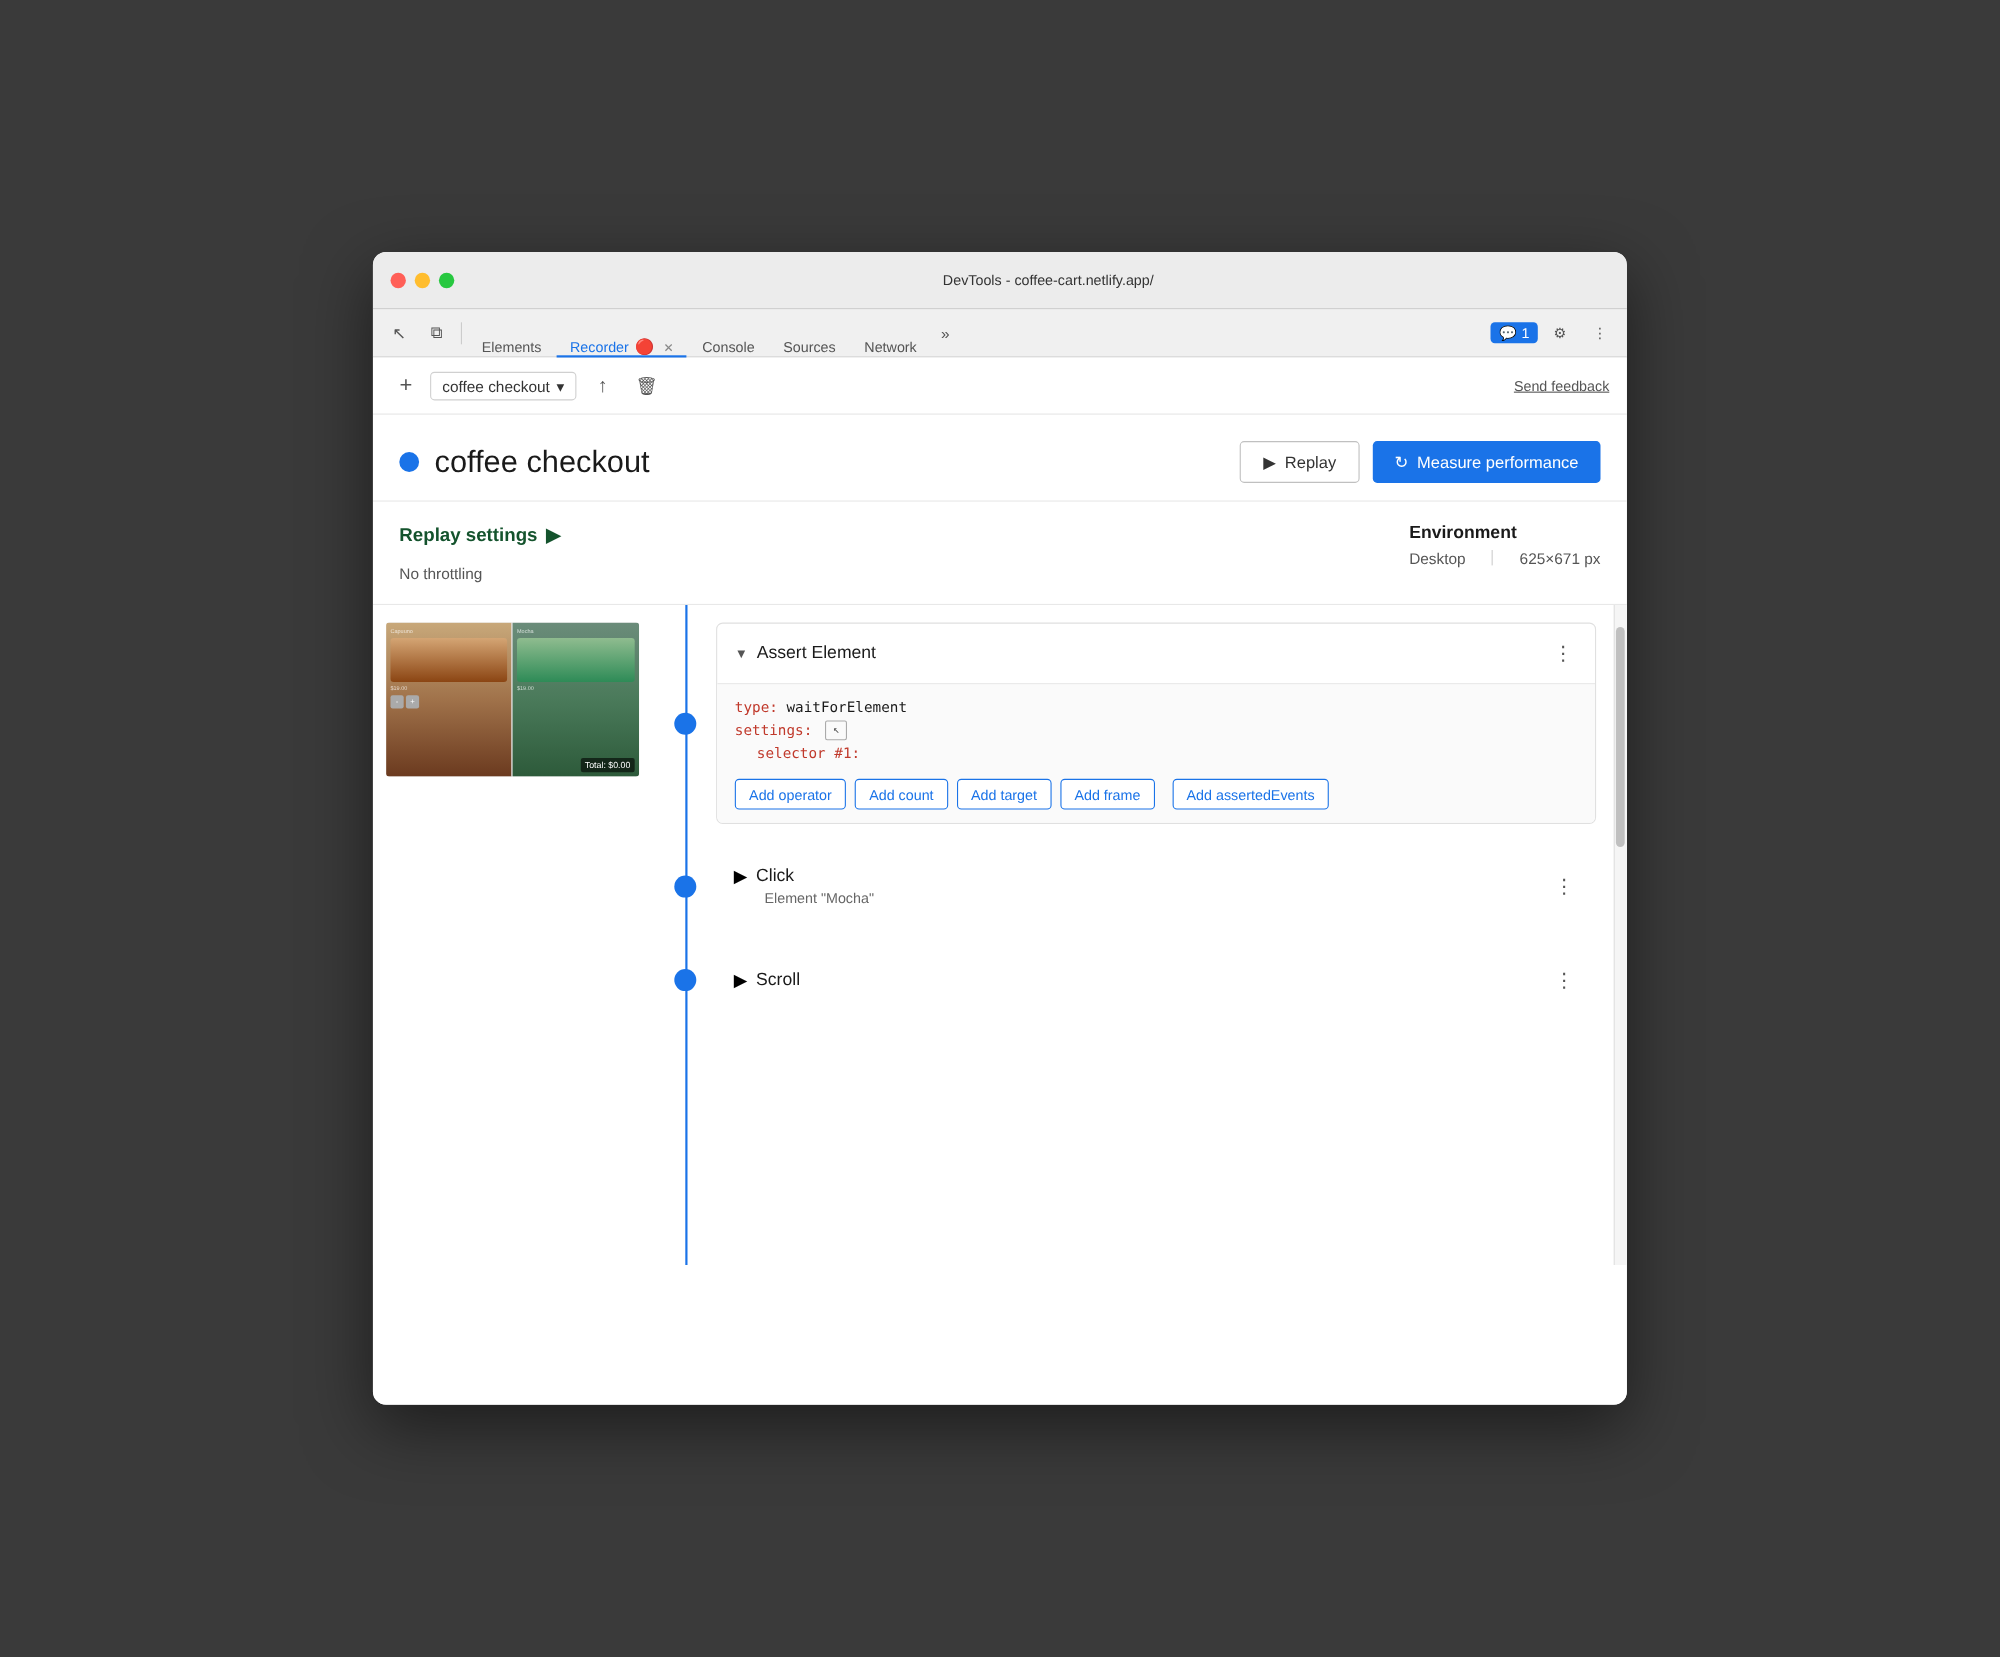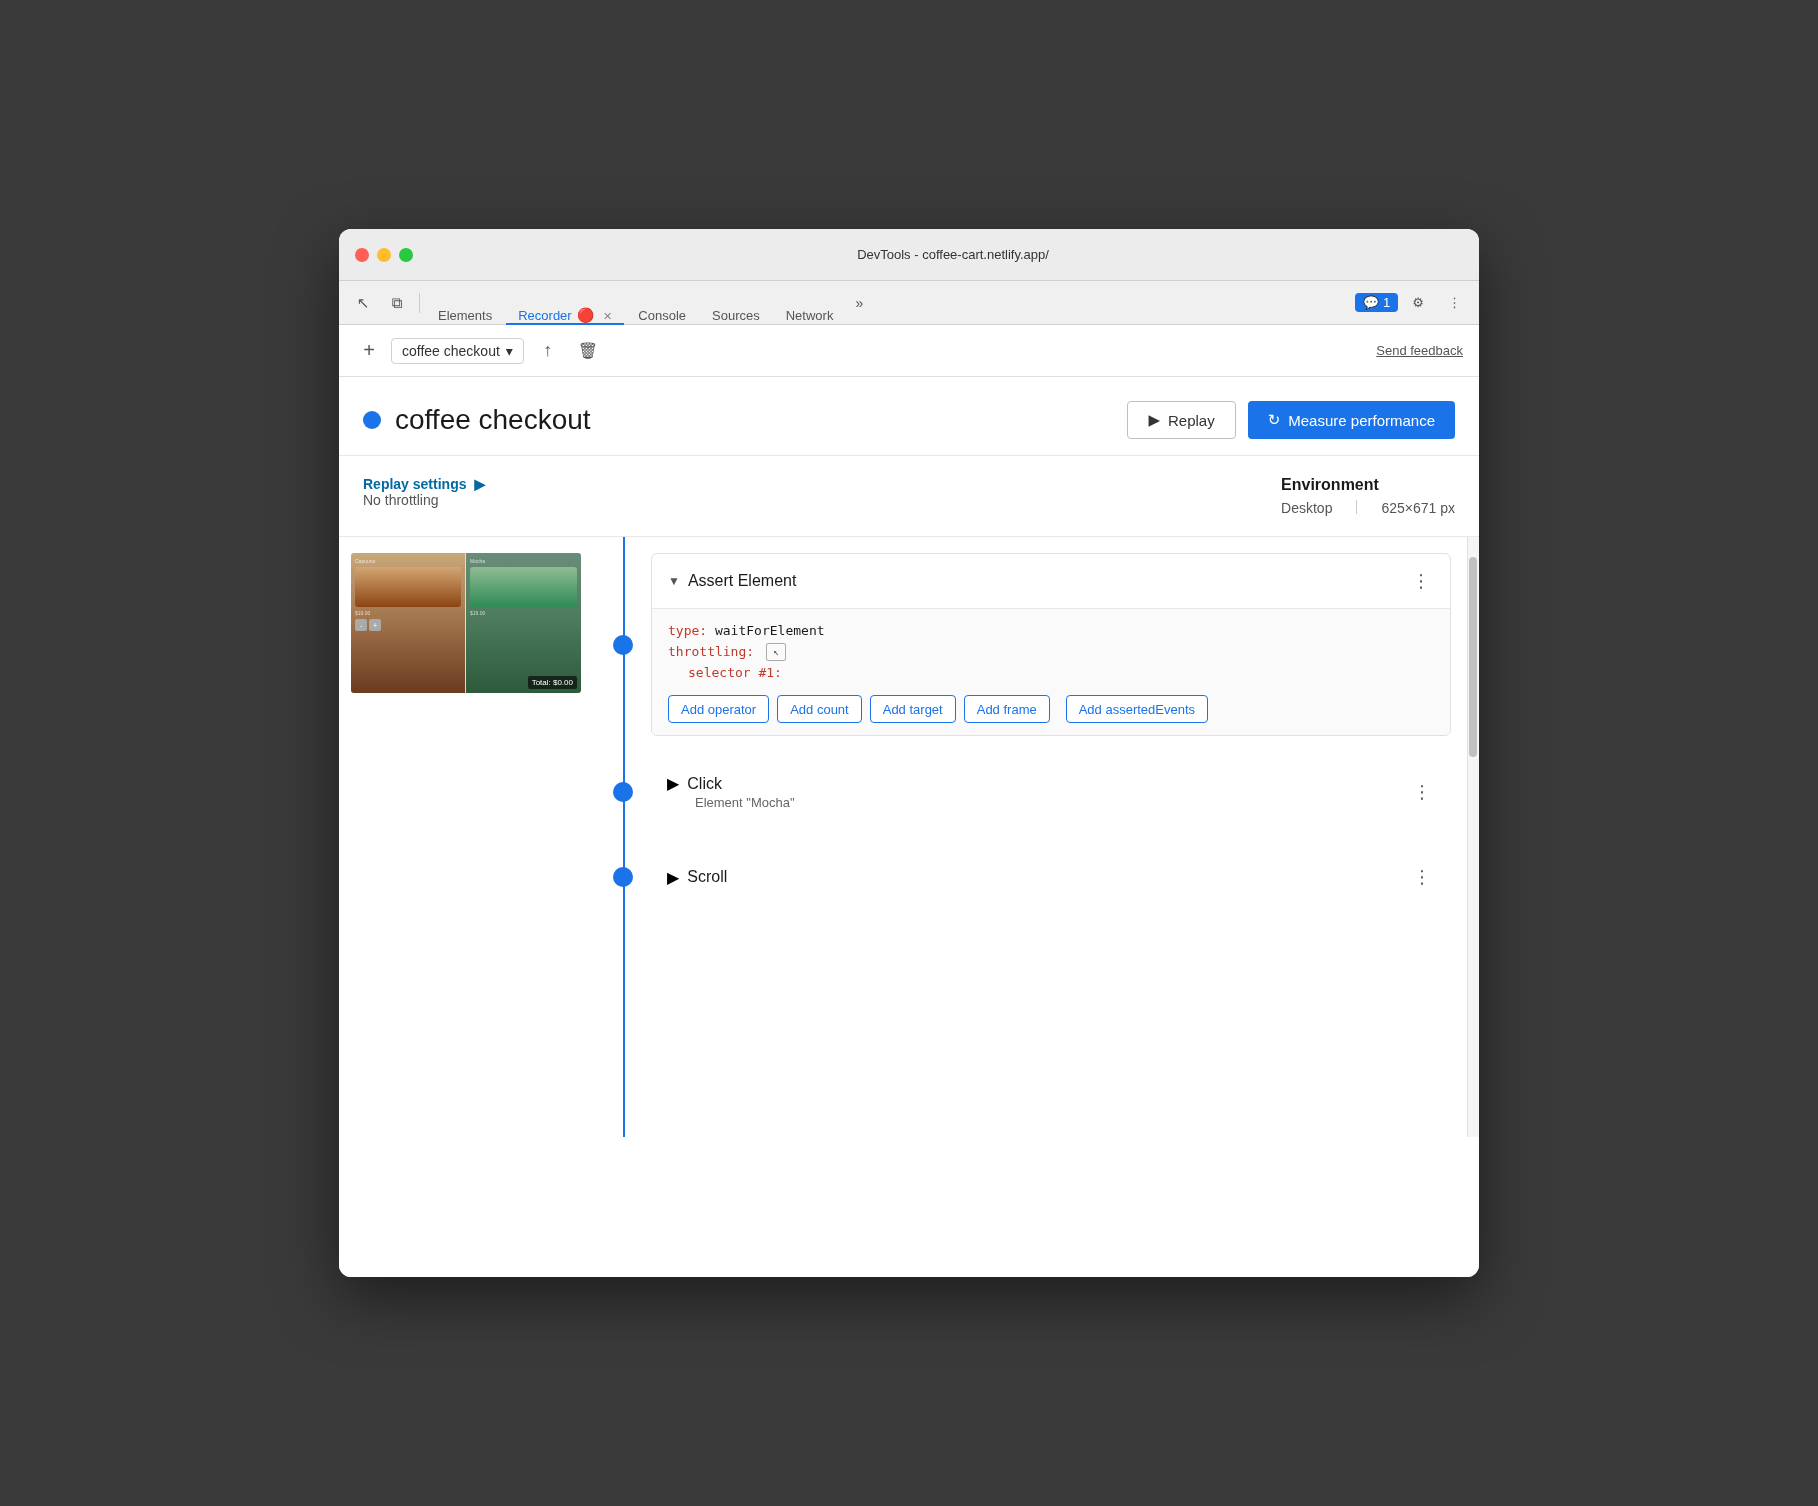--- a/index.html
+++ b/index.html
@@ -285,27 +285,27 @@
       padding: 20px 24px;
       display: flex;
       justify-content: space-between;
       border-bottom: 1px solid #e8e8e8;
     }
 
     .settings-left {}
     .settings-right { text-align: left; }
 
     .settings-title {
-      font-size: 14px;
+      font-size: 17px;
       font-weight: 600;
-      color: #0369a1;
+      color: #14532d;
       display: flex;
       align-items: center;
       gap: 8px;
-      margin-bottom: 0;
+      margin-bottom: 16px;
     }
 
     .settings-value {
       font-size: 14px;
       color: #555;
     }
 
     .env-title {
       font-size: 16px;
       font-weight: 600;
@@ -712,21 +712,21 @@
                 <div class="step-header-left">
                   <span class="step-chevron">▼</span>
                   <span>Assert Element</span>
                 </div>
                 <span class="step-three-dots">⋮</span>
               </div>
               <div class="step-body">
                 <div class="code-block">
                   <span class="code-key">type:</span><span class="code-value"> waitForElement</span>
                   <br>
-                  <span class="code-key">throttling:</span>
+                  <span class="code-key">settings:</span>
                   <span class="selector-icon">↖</span>
                   <br>
                   <span class="code-key-indent">selector #1:</span>
                 </div>
                 <div class="step-action-buttons">
                   <button class="step-action-btn">Add operator</button>
                   <button class="step-action-btn">Add count</button>
                   <button class="step-action-btn">Add target</button>
                   <button class="step-action-btn">Add frame</button>
                   <br>

